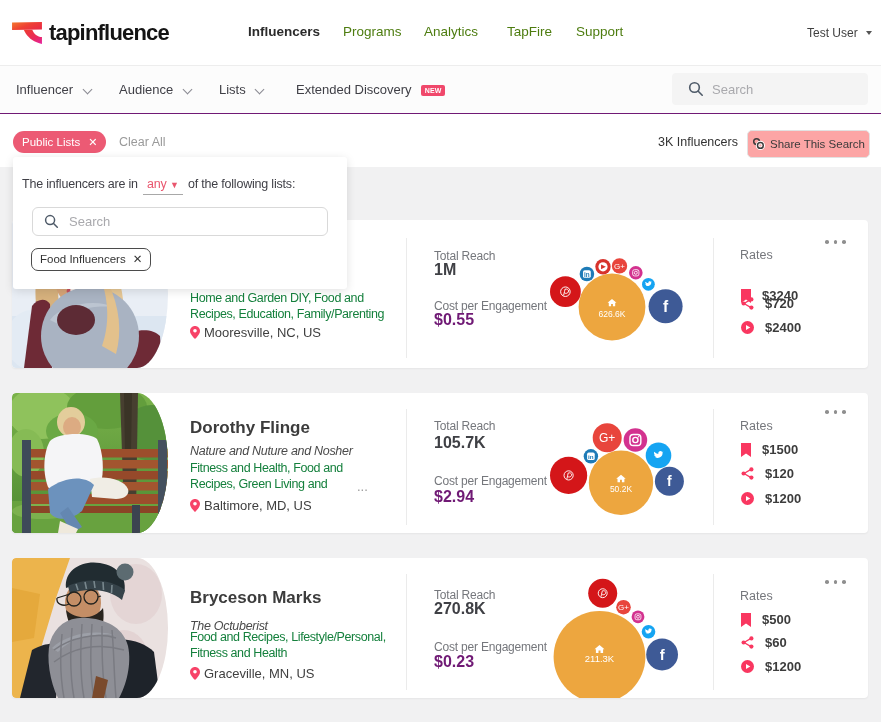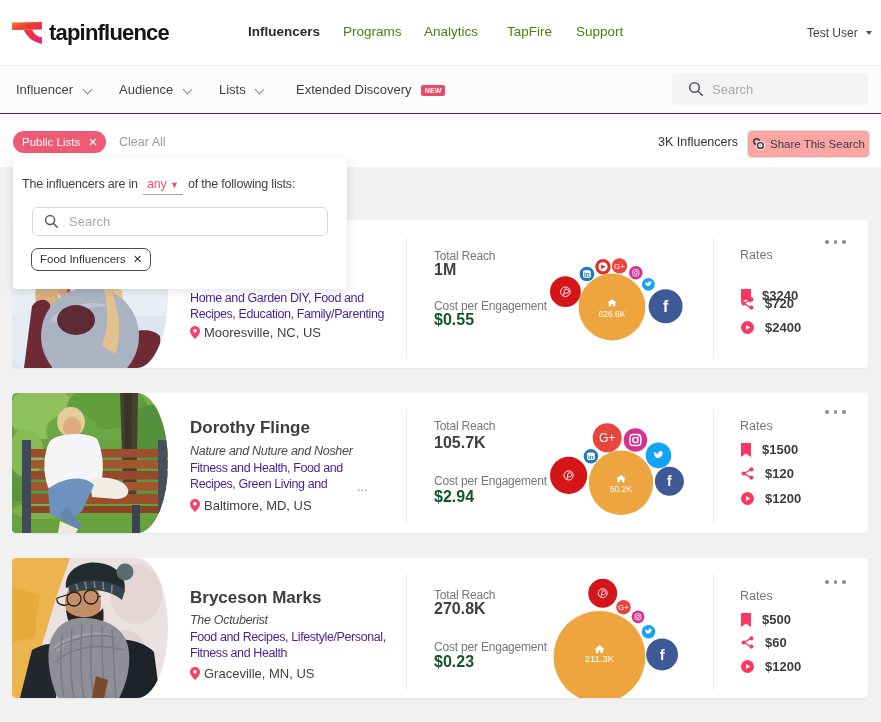--- a/index.html
+++ b/index.html
@@ -25,26 +25,26 @@
 .clearall{position:absolute;left:119px;top:21px;font-size:12.5px;color:#9a9a9a;}
 .kinf{position:absolute;left:658px;top:21px;font-size:12.5px;color:#333;}
 .sharebtn{position:absolute;left:747px;top:16px;width:121px;height:26px;border:1px solid #e2e2e2;border-radius:5px;background:#fca5a5;font-size:11.5px;color:#3b3b3b;line-height:26px;text-align:center;white-space:nowrap;}
 
 .band{position:absolute;left:0;top:167px;width:881px;height:53px;background:#f1f1f2;}
 
 .card{position:absolute;left:12px;width:856px;background:#fff;border-radius:4px;box-shadow:0 1px 2px rgba(0,0,0,0.05);overflow:hidden;}
 .sep{position:absolute;width:1px;background:#ebebeb;}
 .name{position:absolute;left:178px;font-size:17px;font-weight:bold;color:#3c3c3c;}
 .ital{position:absolute;left:178px;font-size:12.5px;letter-spacing:-0.3px;font-style:italic;color:#4a4a4a;}
-.cats{position:absolute;left:178px;font-size:12.5px;letter-spacing:-0.4px;color:#4c1d95;line-height:15.5px;white-space:nowrap;}
+.cats{position:absolute;left:178px;font-size:12.5px;letter-spacing:-0.4px;color:#15803d;line-height:15.5px;white-space:nowrap;}
 .loc{position:absolute;left:178px;font-size:13px;color:#3f3f3f;}
 .loc svg{vertical-align:-2px;margin-right:4px;}
 .tr-label{position:absolute;left:422px;font-size:12px;letter-spacing:-0.2px;color:#75777c;}
 .tr-val{position:absolute;left:422px;font-size:16px;font-weight:bold;color:#3f4045;line-height:1;}
-.green{color:#14532d;}
+.green{color:#701a75;}
 .rates-label{position:absolute;left:728px;font-size:12.5px;color:#75777c;}
 .rrow{position:absolute;left:729px;font-size:13px;font-weight:bold;color:#3c3c3c;}
 .rrow svg{vertical-align:middle;margin-right:11px;}
 .rrow span{vertical-align:middle;}
 .dots{position:absolute;left:813px;width:21px;display:flex;justify-content:space-between;}
 .dots i{width:3.6px;height:3.6px;border-radius:50%;background:#8f8f8f;}
 .ell{position:absolute;left:345px;font-size:13px;color:#9a9a9a;}
 
 .dd{position:absolute;left:13px;top:157px;width:334px;height:132px;background:#fff;border-radius:3px;box-shadow:0 2px 10px rgba(0,0,0,0.12);}
 .ddline{position:absolute;left:9px;top:20px;font-size:12.5px;letter-spacing:-0.2px;color:#3f3f46;}
@@ -345,21 +345,21 @@
         <path d="M100 72 C102 94 102 118 104 140"></path>
         <path d="M42 92 C58 80 84 74 104 80"></path>
         <path d="M42 104 C60 90 86 84 112 92"></path>
       </g>
       <path d="M84 118 L96 122 L92 140 L80 140 Z" fill="#7a4a2c"></path>
     </g>
   </svg>
   <div class="sep" style="left:394px;top:16px;height:116px;"></div>
   <div class="sep" style="left:701px;top:16px;height:116px;"></div>
   <div class="name" style="top:30px;">Bryceson Marks</div>
-  <div class="ital" style="top:55px;">The Octuberist</div>
+  <div class="ital" style="top:61px;">The Octuberist</div>
   <div class="cats" style="top:72px;">Food and Recipes, Lifestyle/Personal,<br>Fitness and Health</div>
   <div class="loc" style="top:108px;"><svg width="10" height="13" viewBox="0 0 10 13">
         <path d="M5 0 C2.2 0 0 2.2 0 5 C0 8.6 5 13 5 13 C5 13 10 8.6 10 5 C10 2.2 7.8 0 5 0 Z" fill="#f74368"></path>
         <circle cx="5" cy="4.8" r="1.8" fill="#fff"></circle>
       </svg>Graceville, MN, US</div>
   <div class="tr-label" style="top:30px;">Total Reach</div>
   <div class="tr-val" style="top:43px;">270.8K</div>
   <div class="tr-label" style="top:82px;">Cost per Engagement</div>
   <div class="tr-val green" style="top:96px;">$0.23</div>
   <svg class="abs" style="left:530px;top:14px;" width="170" height="126" viewBox="0 0 170 126">

